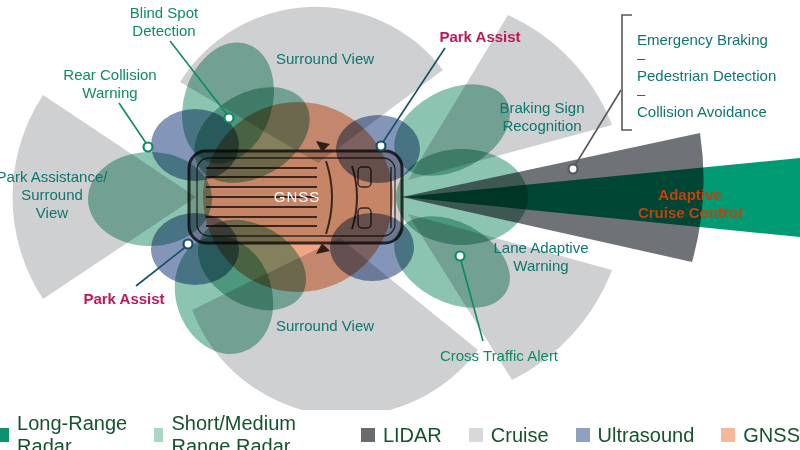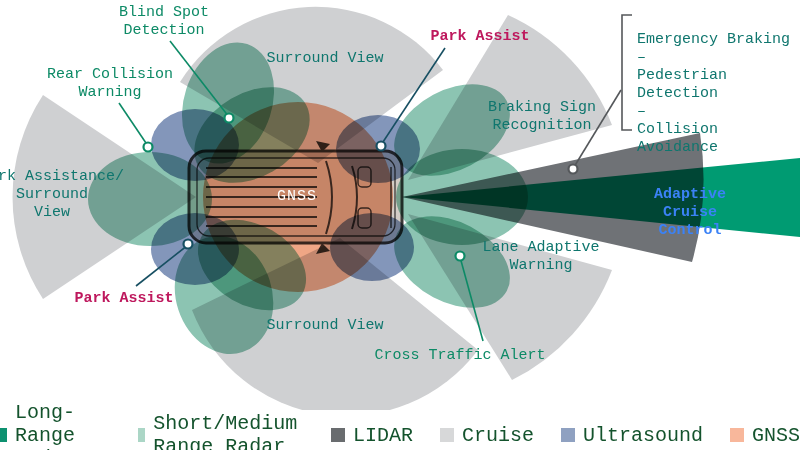--- a/index.html
+++ b/index.html
@@ -1,30 +1,30 @@
 <!DOCTYPE html>
 <html><head>
 <meta charset="utf-8">
 <style>
   html,body{margin:0;padding:0;background:#fff;}
   #stage{
     position:relative;width:800px;height:450px;background:#ffffff;overflow:hidden;
-    font-family:Liberation Mono, monospace;
+    font-family:Liberation Sans, sans-serif;
   }
   #zones-svg{position:absolute;left:0;top:0;}
   .blend{mix-blend-mode:multiply;}
   .lbl{
     position:absolute;white-space:pre-line;font-size:15px;line-height:18px;
     text-align:center;transform:translateX(-50%);pointer-events:none;
   }
   .lbl-left{transform:none;text-align:left;}
   .lbl-green{color:#0d8a66;}
   .lbl-teal{color:#be185d;font-weight:600;}
   .lbl-dark{color:#0f766e;}
-  .lbl-white{color:#3b82f6;font-weight:600;}
+  .lbl-white{color:#c2410c;font-weight:600;}
   #gnss-label{font-weight:400;letter-spacing:1px;}
   #legend{
     position:absolute;left:0;top:422px;width:800px;height:26px;
     display:flex;align-items:center;justify-content:center;gap:27px;
   }
   .legend-item{display:flex;align-items:center;gap:8px;}
   .legend-swatch{width:14px;height:14px;display:inline-block;}
   .legend-label{font-size:20px;color:#14532d;}
 </style>
 </head>
@@ -123,21 +123,21 @@
 Recognition</div>
   <div class="lbl lbl-left lbl-dark" style="left:637px;top:31px;">Emergency Braking
 –
 Pedestrian Detection
 –
 Collision Avoidance</div>
   <div class="lbl lbl-white" style="left:690px;top:186px;">Adaptive Cruise Control</div>
   <div class="lbl lbl-dark" style="left:541px;top:239px;">Lane Adaptive
 Warning</div>
   <div class="lbl lbl-dark" style="left:325px;top:317px;">Surround View</div>
-  <div class="lbl lbl-green" style="left:460px;top:347px;">Cross Traffic Alert</div>
+  <div class="lbl lbl-green" style="left:499px;top:347px;">Cross Traffic Alert</div>
   <div class="lbl" id="gnss-label" style="left:297px;top:188px;color:#fff;">GNSS</div>
 
   <div id="legend">
     <div class="legend-item">
       <span class="legend-swatch" style="background-color: rgb(13, 145, 112);"></span>
       <span class="legend-label">Long-Range Radar</span>
     </div>
     <div class="legend-item">
       <span class="legend-swatch" style="background-color: rgb(171, 214, 198);"></span>
       <span class="legend-label">Short/Medium Range Radar</span>

